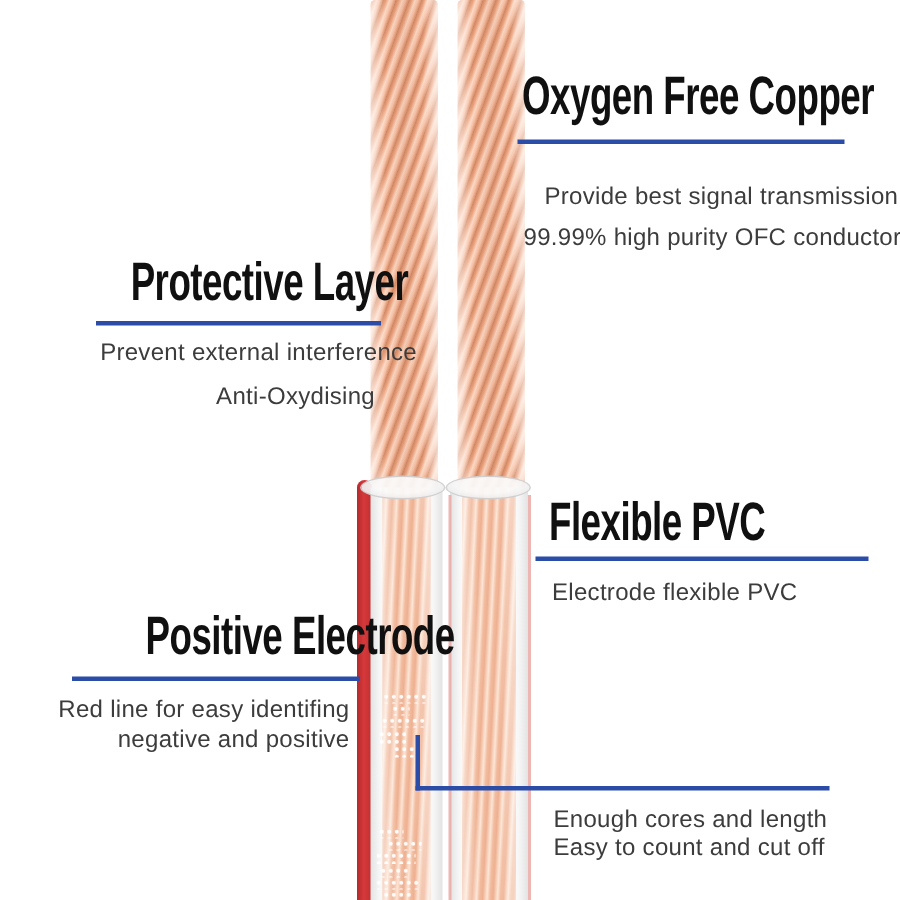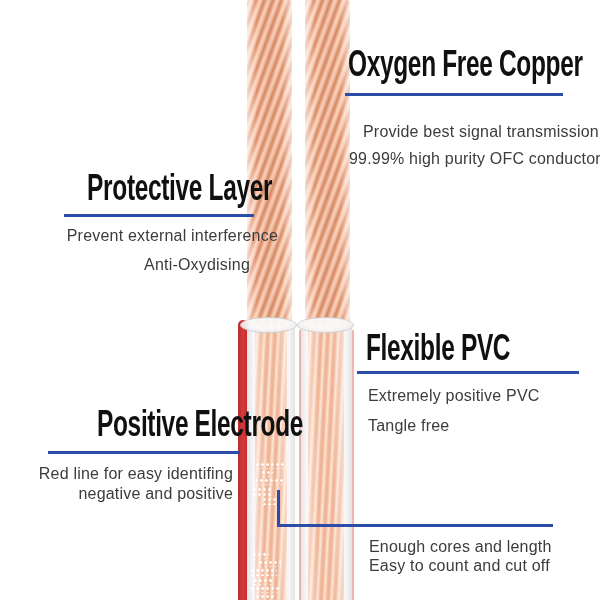--- a/index.html
+++ b/index.html
@@ -119,22 +119,21 @@
 
   <div class="callout-title right-align" style="left:0;top:170px;width:212px;text-decoration:underline;">
     <span class="squeeze">Protective Layer</span>
   </div>
   <div class="body-line right-align" style="left:0;top:226px;width:238px;padding-left:40px;">Prevent external interference</div>
   <div class="body-line right-align" style="left:0;top:255px;width:240px;padding-left:10px;">Anti-Oxydising</div>
 
   <div class="callout-title" style="left:366px;top:330px;">
     <span class="squeeze">Flexible PVC</span>
   </div>
-  <div class="body-line" style="left:368px;top:386px;">Extremely positive PVC</div>
-  <div class="body-line" style="left:368px;top:416px;">Tangle free</div>
+  <div class="body-line" style="left:368px;top:386px;">Electrode flexible PVC</div>
 
   <div class="callout-title right-align" style="left:0;top:406px;width:235px;">
     <span class="squeeze">Positive Electrode</span>
   </div>
   <div class="body-line right-align" style="left:0;top:484px;width:233px;">negative and positive</div>
   <div class="body-line right-align" style="left:0;top:464px;width:233px;">Red line for easy identifing</div>
 
   <div class="body-line" style="left:369px;top:556px;">Easy to count and cut off</div>
   <div class="body-line" style="left:369px;top:537px;">Enough cores and length</div>
 

